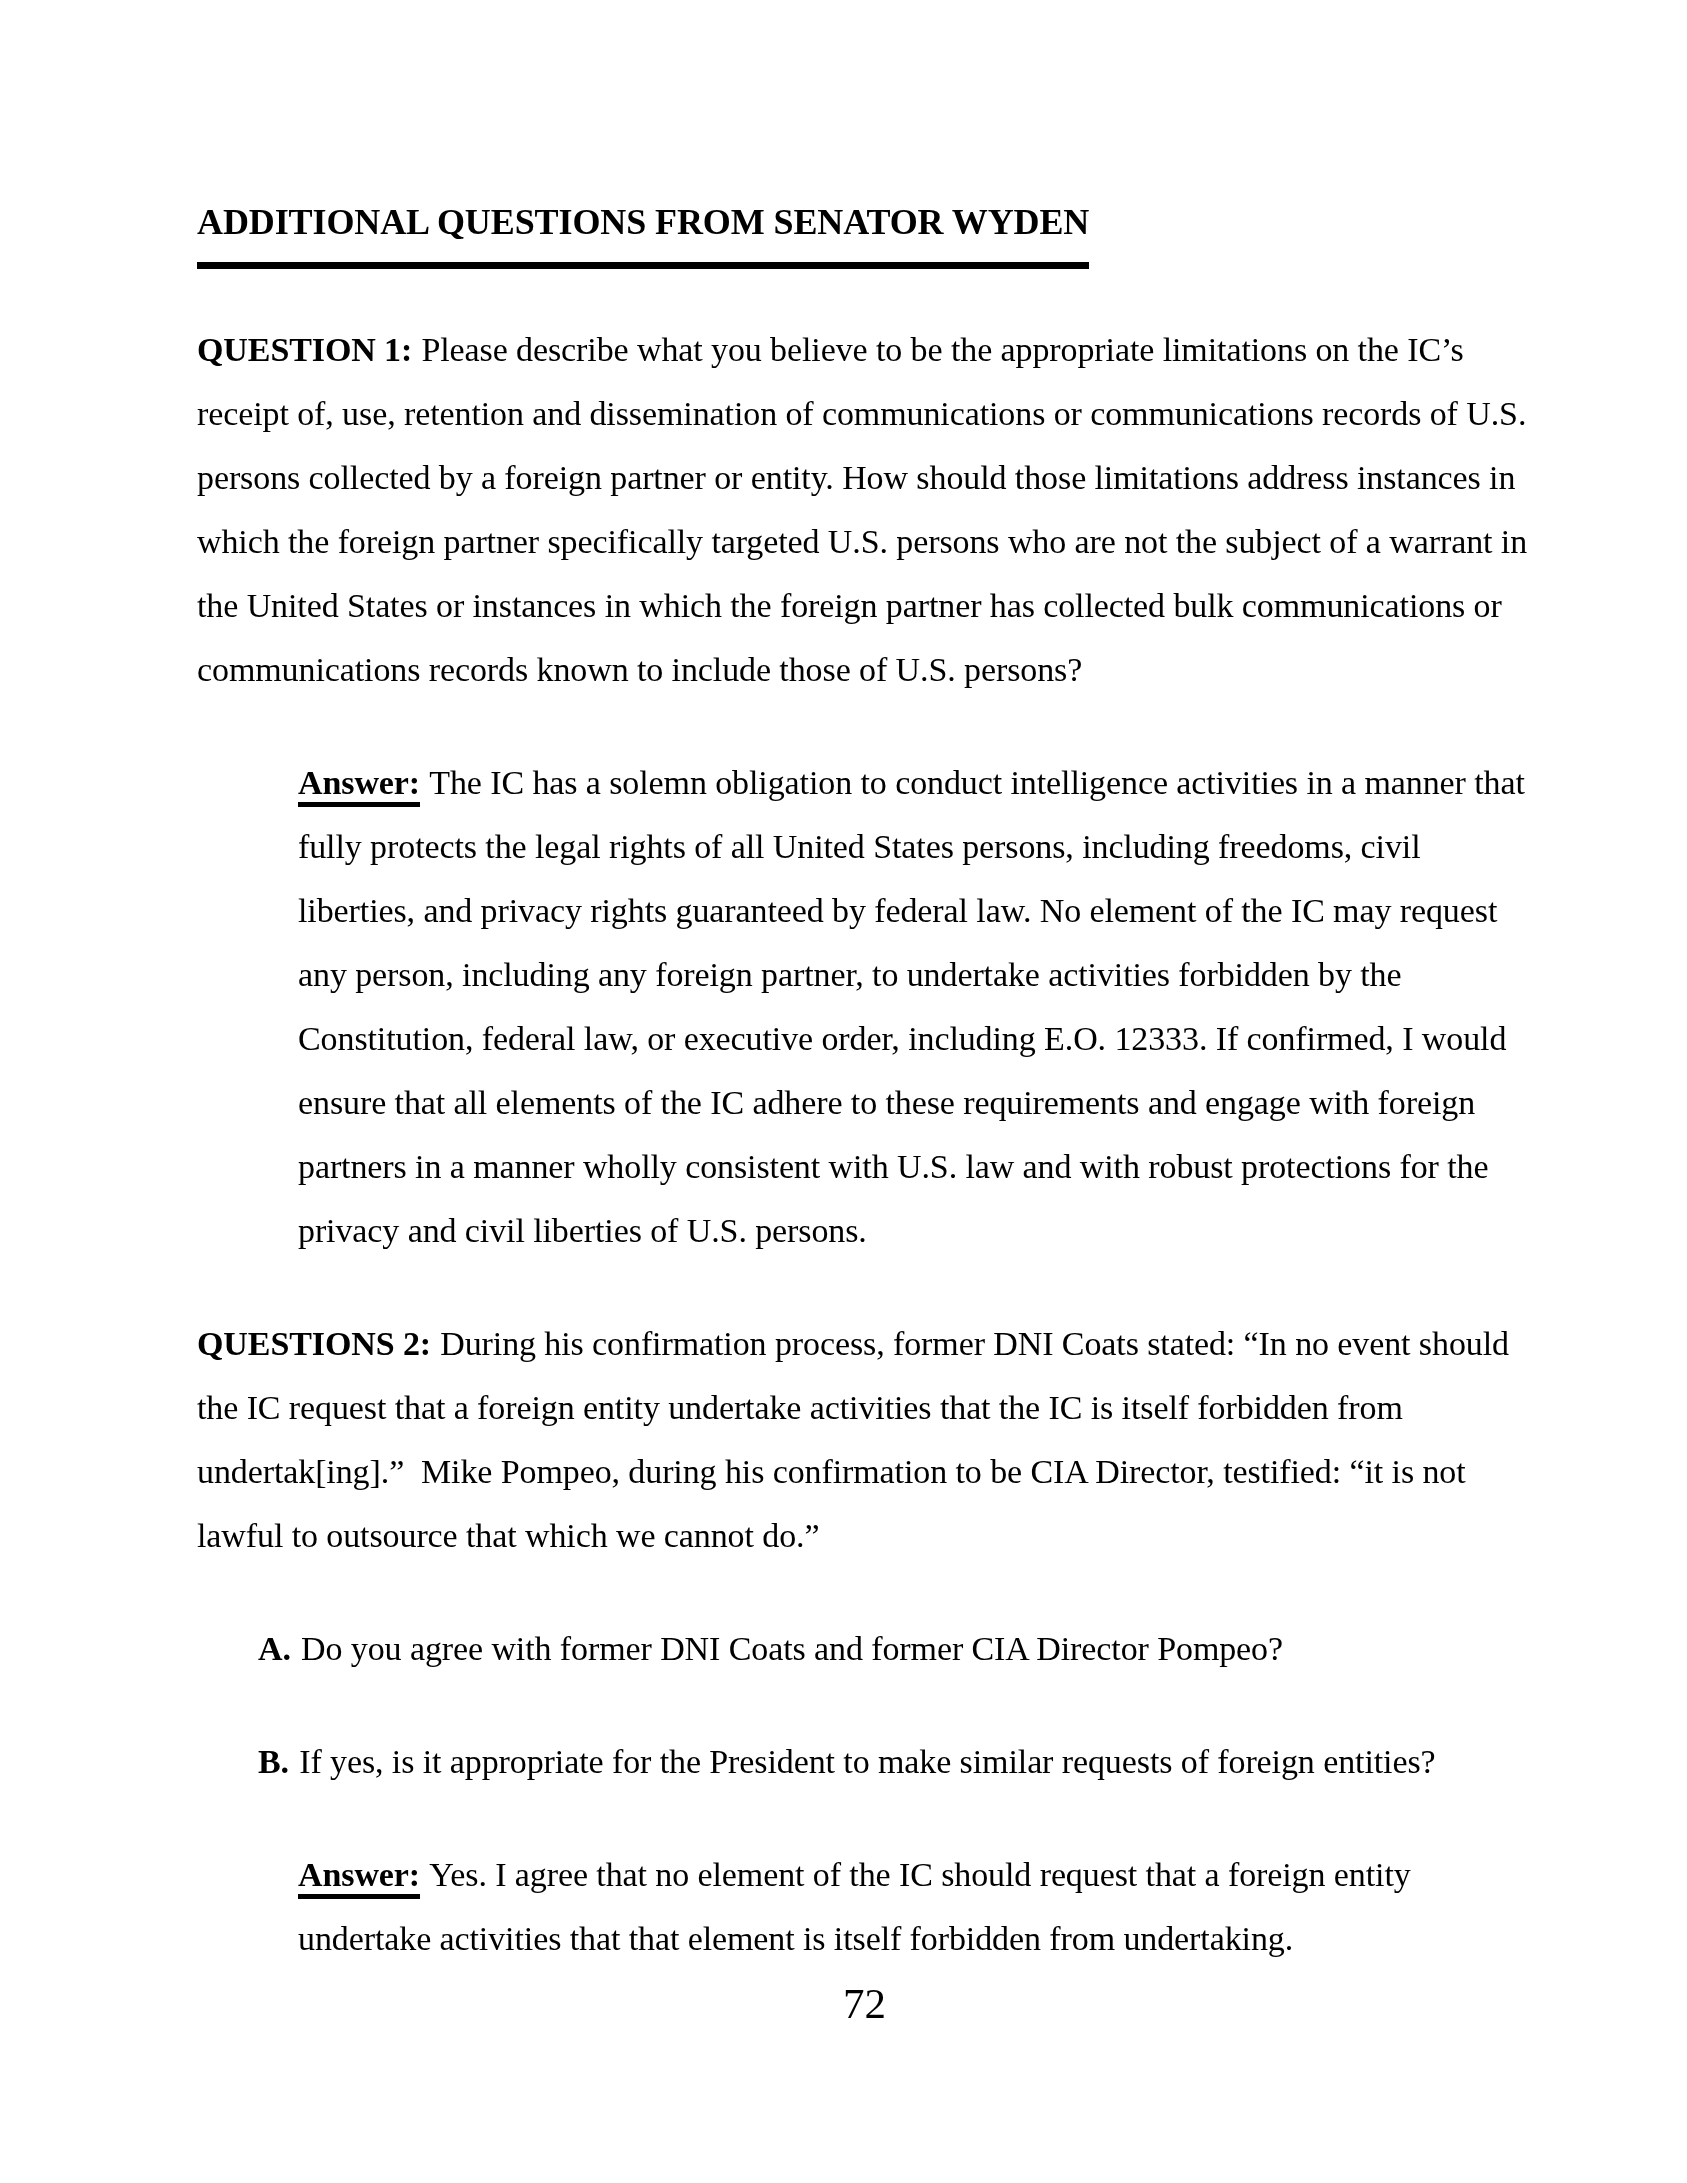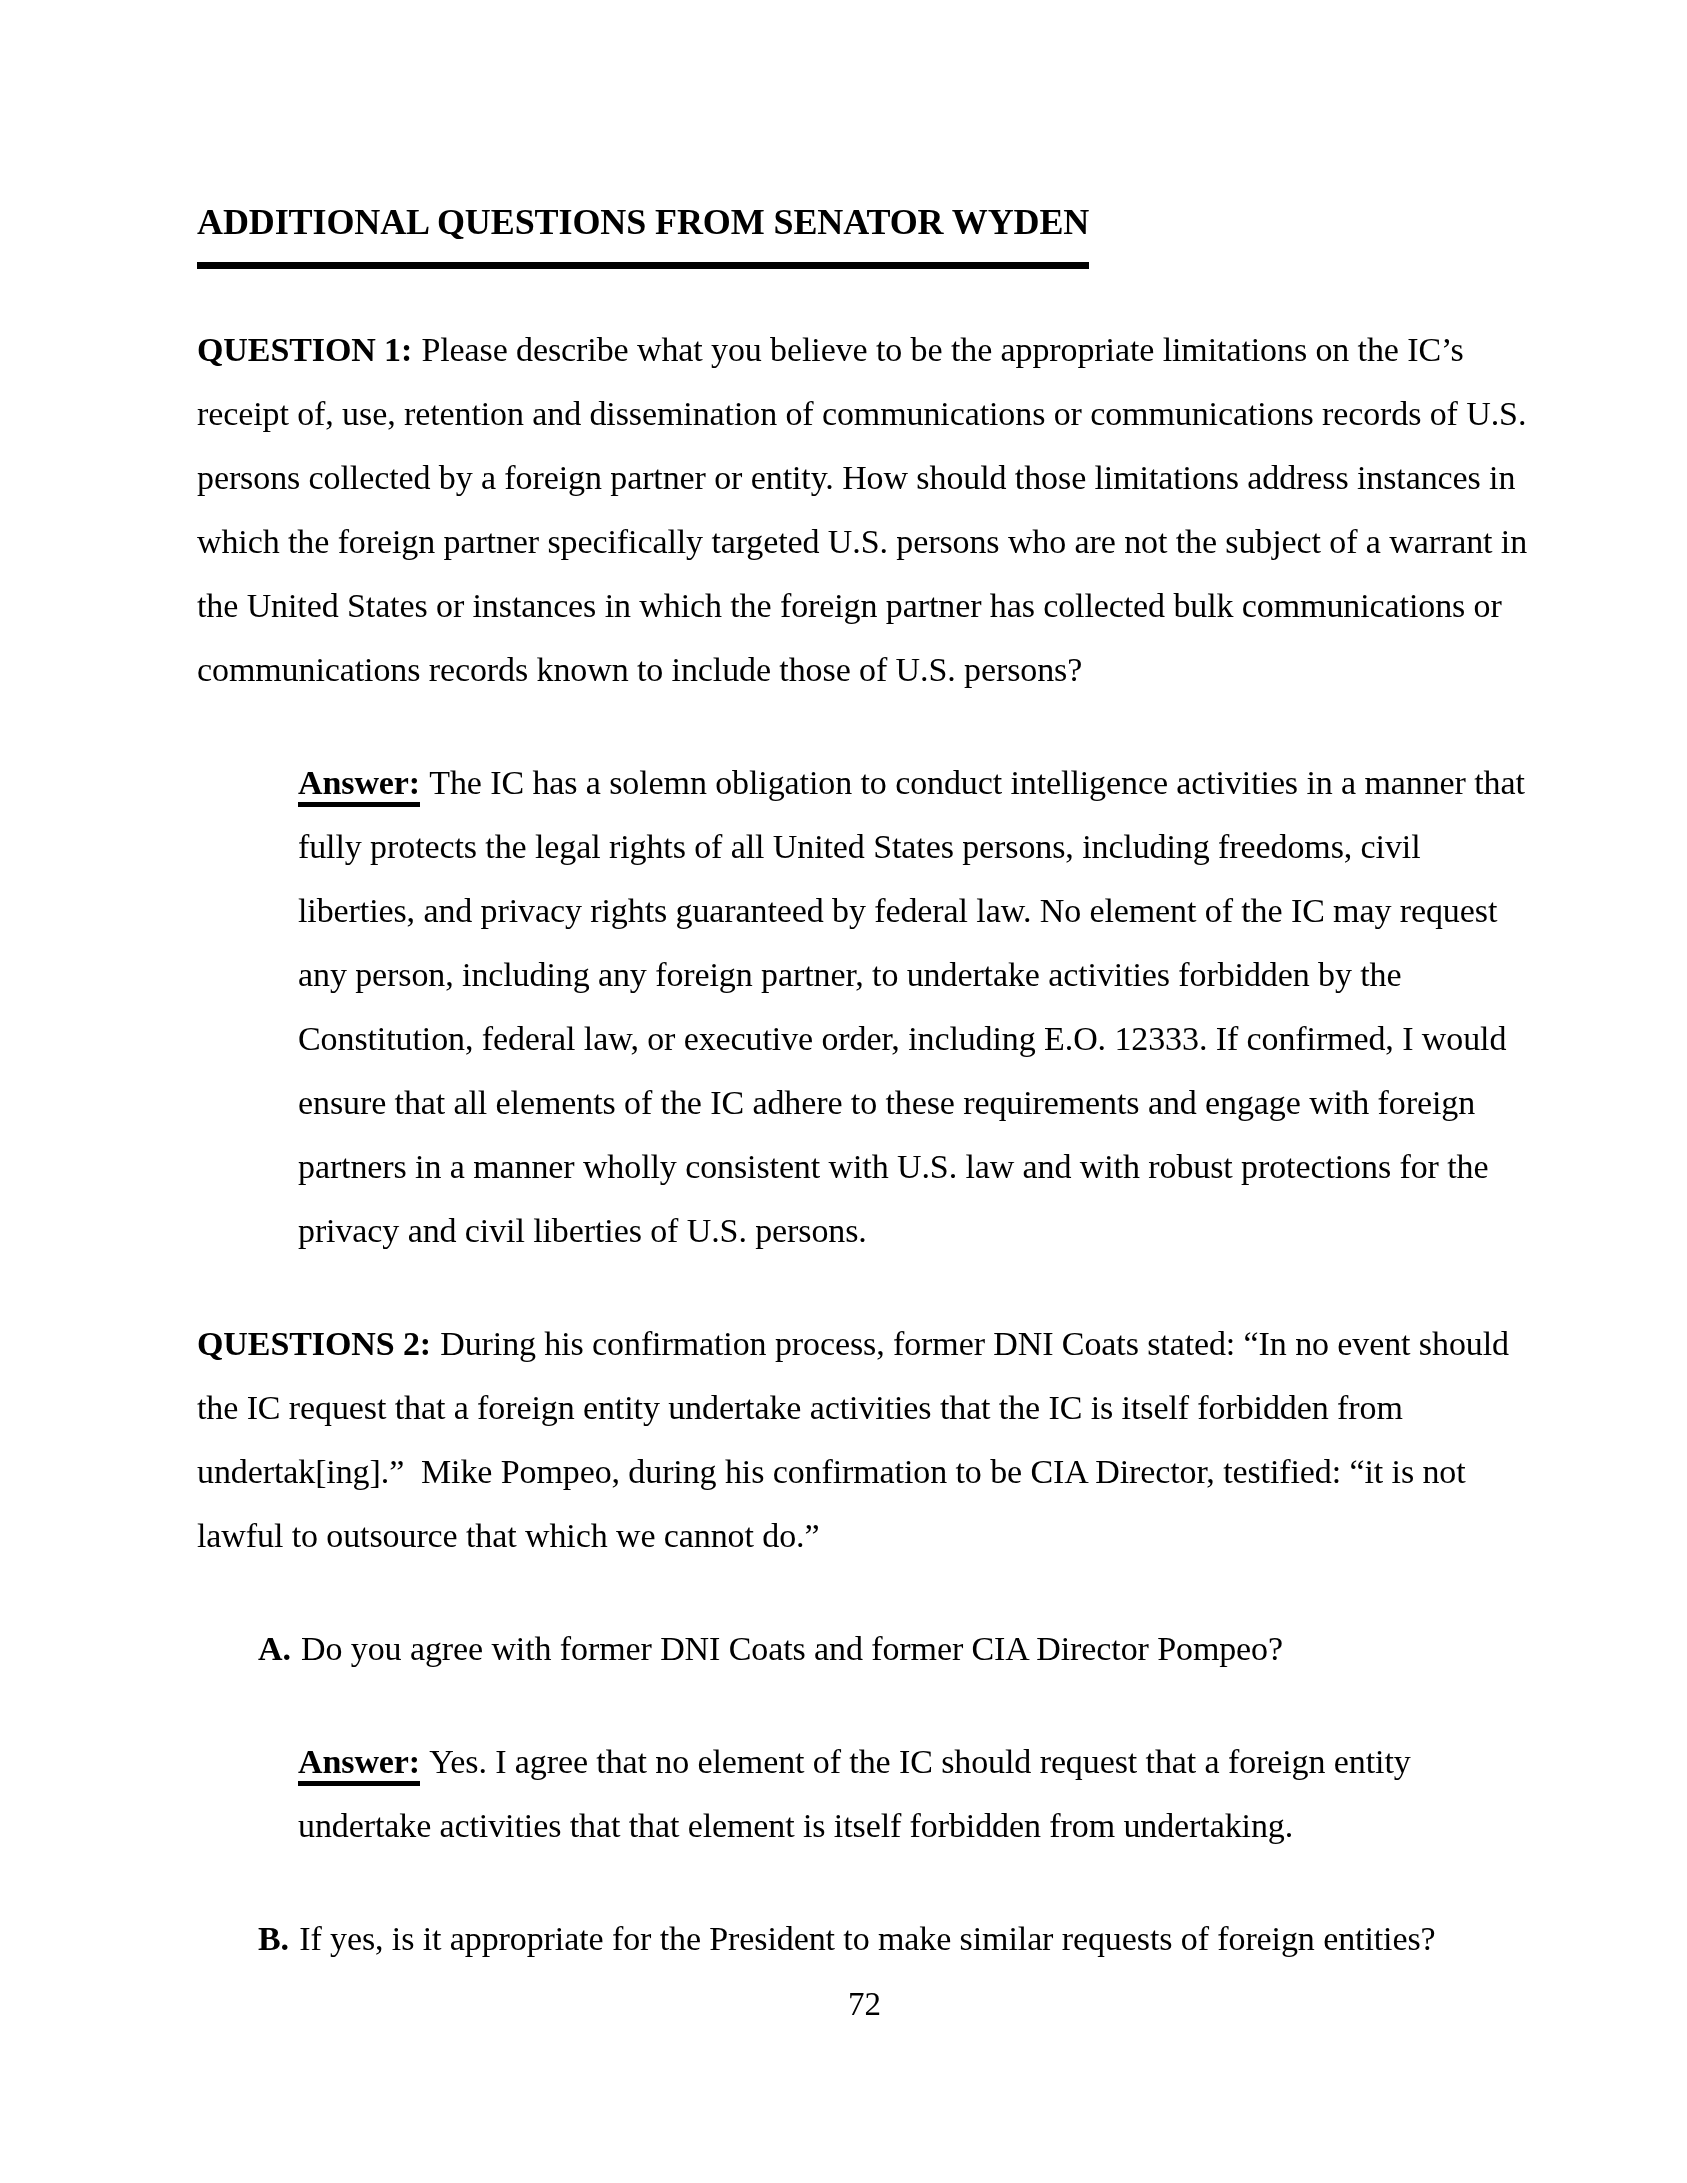--- a/index.html
+++ b/index.html
@@ -68,21 +68,21 @@
   .item-label {
     font-weight: bold;
     margin-right: 0.30em;
   }
   .footer {
     position: absolute;
     left: 0;
     right: 6px;
     top: 1983px;
     text-align: center;
-    font-size: 33px;
+    font-size: 43px;
     line-height: 42px;
     letter-spacing: 0;
     margin-left: 48px;
   }
 </style>
 </head>
 <body>
 
 <div class="page">
 
@@ -92,20 +92,20 @@
 
 
   <p class="para question"><b class="q-label">QUESTION 1:</b><span>Please describe what you believe to be the appropriate limitations on the IC’s receipt of, use, retention and dissemination of communications or communications records of U.S. persons collected by a foreign partner or entity. How should those limitations address instances in which the foreign partner specifically targeted U.S. persons who are not the subject of a warrant in the United States or instances in which the foreign partner has collected bulk communications or communications records known to include those of U.S. persons?</span></p>
 
   <p class="para answer"><b class="a-label">Answer:</b><span>The IC has a solemn obligation to conduct intelligence activities in a manner that fully protects the legal rights of all United States persons, including freedoms, civil liberties, and privacy rights guaranteed by federal law. No element of the IC may request any person, including any foreign partner, to undertake activities forbidden by the Constitution, federal law, or executive order, including E.O. 12333. If confirmed, I would ensure that all elements of the IC adhere to these requirements and engage with foreign partners in a manner wholly consistent with U.S. law and with robust protections for the privacy and civil liberties of U.S. persons.</span></p>
 
   <p class="para question"><b class="q-label">QUESTIONS 2:</b><span>During his confirmation process, former DNI Coats stated: “In no event should the IC request that a foreign entity undertake activities that the IC is itself forbidden from undertak[ing].”&nbsp; Mike Pompeo, during his confirmation to be CIA Director, testified: “it is not lawful to outsource that which we cannot do.”</span></p>
 
   <p class="para list-item"><b class="item-label">A.</b><span>Do you agree with former DNI Coats and former CIA Director Pompeo?</span></p>
 
+  <p class="para list-item"><b class="item-label">B.</b><span>If yes, is it appropriate for the President to make similar requests of foreign entities?</span></p>
+
   <p class="para answer"><b class="a-label">Answer:</b><span>Yes. I agree that no element of the IC should request that a foreign entity undertake activities that that element is itself forbidden from undertaking.</span></p>
-
-  <p class="para list-item"><b class="item-label">B.</b><span>If yes, is it appropriate for the President to make similar requests of foreign entities?</span></p>
 
   <div class="footer">72</div>
 
 </div>
 
 
 </body></html>

